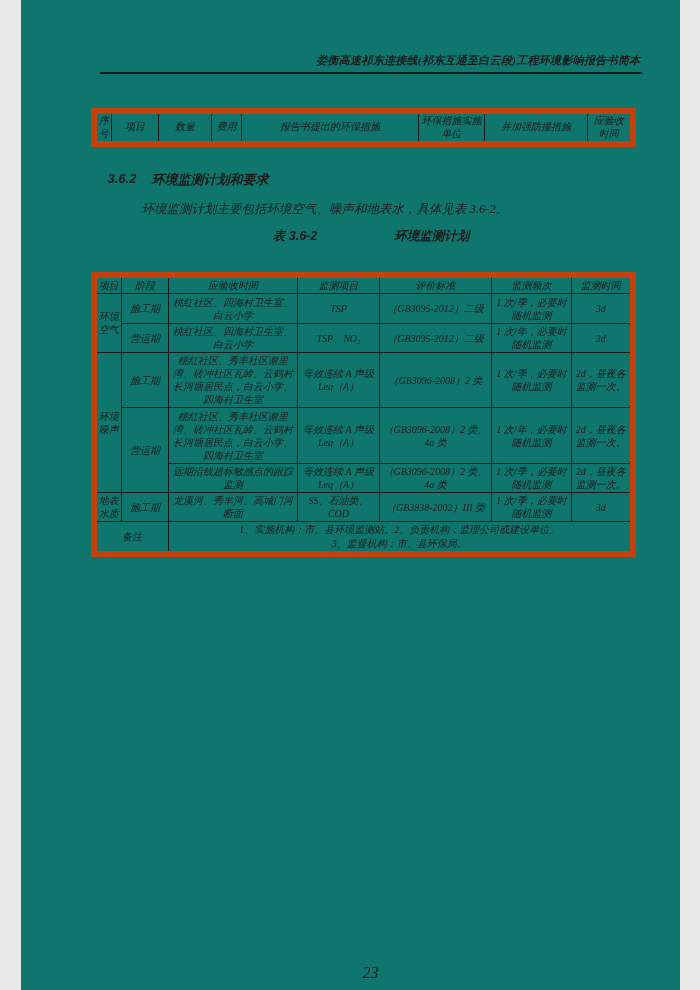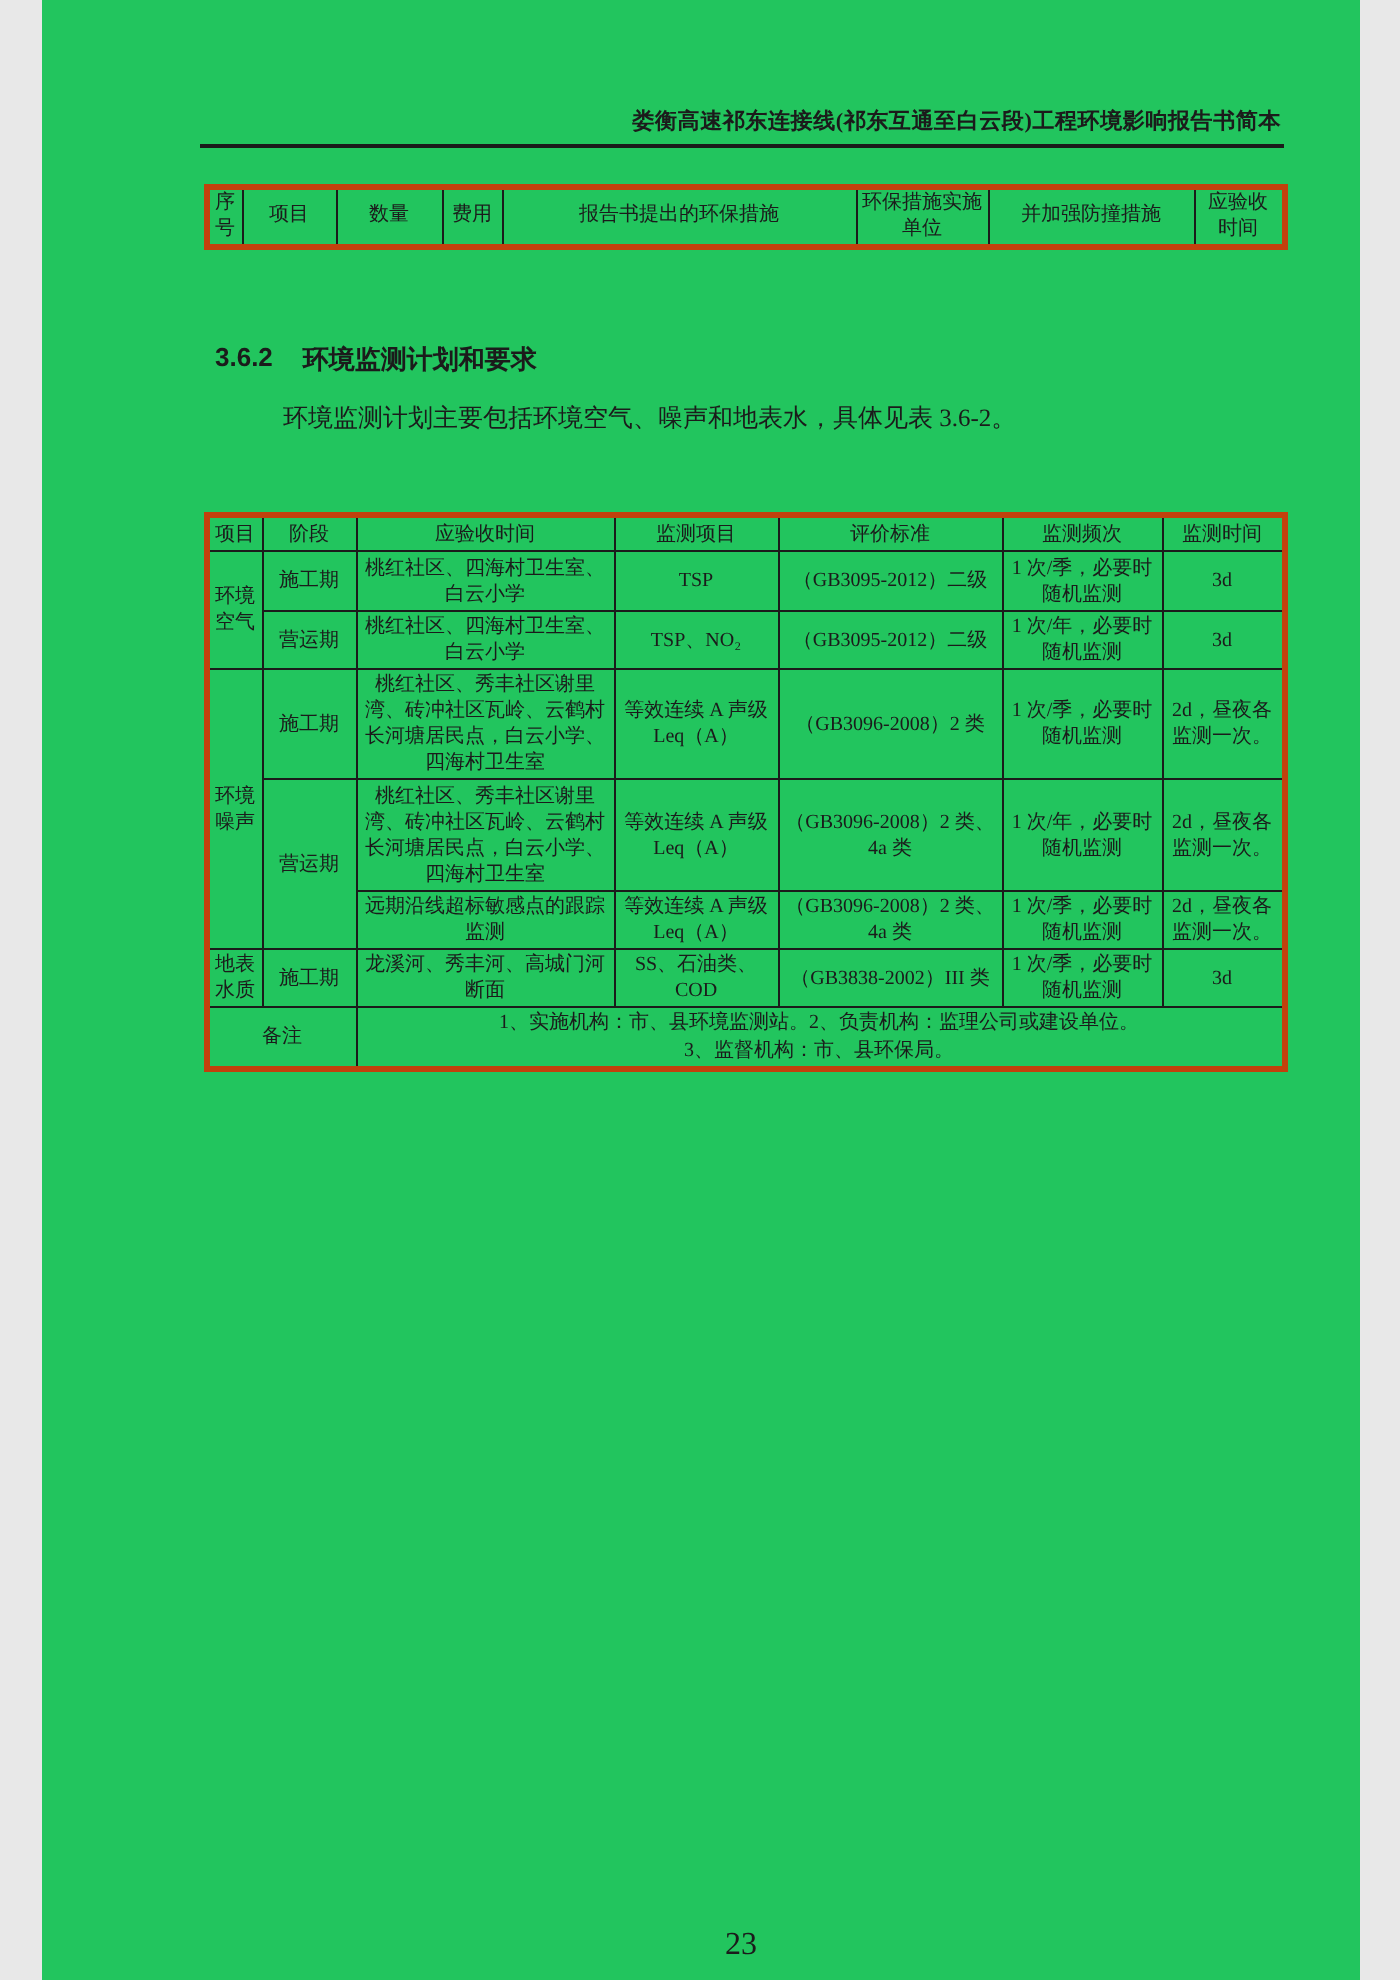--- a/index.html
+++ b/index.html
@@ -1,38 +1,40 @@
 <!DOCTYPE html>
 <html><head>
 <meta charset="utf-8">
 <style>
   * { margin:0; padding:0; box-sizing:border-box; }
   html,body { background:#e8e8e8; }
   .page {
     position:relative;
     width:659px; height:990px;
     margin:0 auto;
-    background:#22c55e;
+    background:#0f766e;
     font-family:"Liberation Serif","DejaVu Serif",serif;
     color:#1b1b1b;
     overflow:hidden;
+    font-style:italic;
   }
   .running-head {
     position:absolute; top:53px; left:81px; width:539px;
     text-align:right; font-size:11px; font-weight:bold;
     letter-spacing:0.3px;
   }
   .head-rule {
     position:absolute; top:72px; left:79px; width:542px; height:2px;
     background:#1b1b1b;
   }
   table.tbl {
-    position:absolute; left:81px; width:539px;
+    position:absolute; left:70px; width:539px;
     border-collapse:collapse; table-layout:fixed;
-    border:3px solid #c2410c;
+    border:6px solid #c2410c;
+    margin-top:16px;
   }
   .tbl th, .tbl td {
     border:1px solid #1b1b1b;
     text-align:center; vertical-align:middle;
     padding:1px 2px;
     font-weight:normal;
     overflow:hidden;
   }
   .tbl-top { top:92px; font-size:10px; line-height:12.5px; }
   .tbl-main { top:256px; font-size:10px; line-height:13px; }
@@ -94,20 +96,24 @@
   </tbody>
     </table>
 
   <div class="section-heading">
     <span>3.6.2</span>
     <span>环境监测计划和要求</span>
   </div>
 
   <div class="intro-para">环境监测计划主要包括环境空气、噪声和地表水，具体见表 3.6-2。</div>
 
+  <div class="tbl-caption">
+    <span>表 3.6-2</span>
+    <span>环境监测计划</span>
+  </div>
 
   <table class="tbl tbl-main">
     <colgroup>
       <col style="width:28px">
         <col style="width:47px">
         <col style="width:129px">
         <col style="width:82px">
       <col style="width:112px">
         <col style="width:80px">
         <col style="width:61px">

